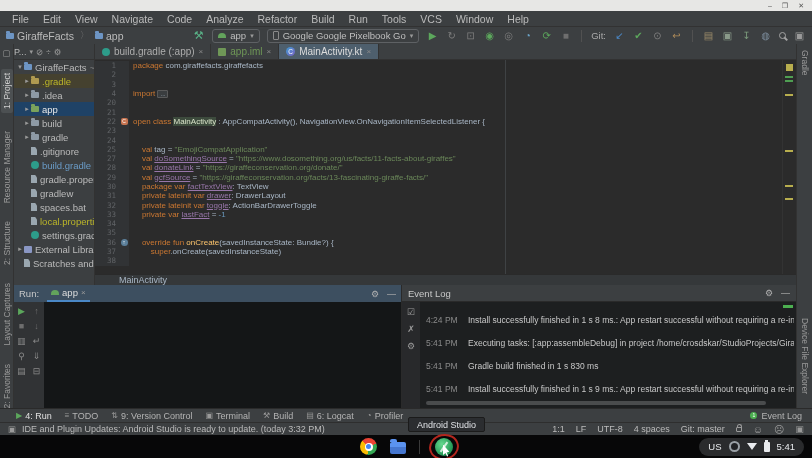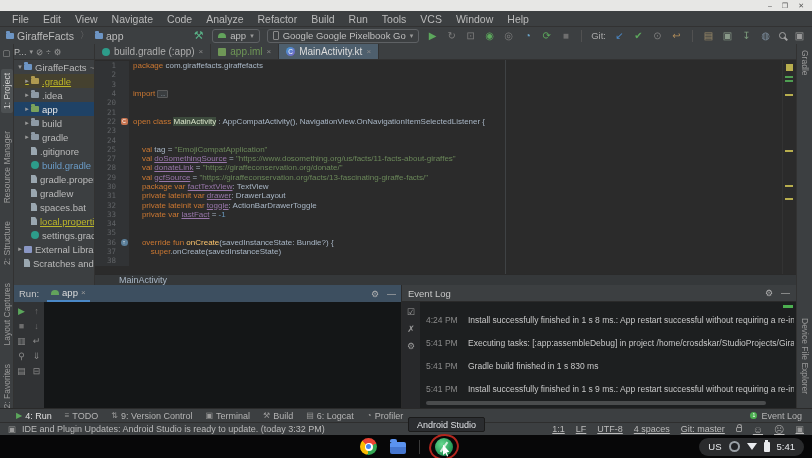--- a/index.html
+++ b/index.html
@@ -52,21 +52,21 @@
   
   .rightbar{left:796px;top:44px;width:16px;height:364px;background:#3c3f41;border-left:1px solid #323232;display:flex;flex-direction:column;align-items:center;padding-top:6px;}
   .vlabel-r{writing-mode:vertical-rl;font-size:8.5px;color:#9a9a9a;white-space:nowrap;}
 
   
   .project{left:14px;top:60px;width:81px;height:225px;background:#3c3f41;overflow:hidden;border-right:1px solid #323232;}
   .trow{height:14px;display:flex;align-items:center;font-size:9.5px;color:#bbb;white-space:nowrap;overflow:hidden;}
   .trow .arrow{width:8px;font-size:7px;color:#9a9a9a;text-align:center;flex:0 0 auto;}
   .trow.selected{background:#1f4266;color:#e8e8e8;}
   .trow.dim{background:#45412f;}
-  .trow.olive{color:#bbb529;text-decoration:underline;}
+  .trow.olive{color:#bbb529;}
   .trow.blue{color:#6a9cc8;}
   .tsuffix{color:#7a7a7a;margin-left:3px;}
   .mini{flex:0 0 auto;margin-right:3px;}
   .fold-ic{width:8px;height:6px;background:#8e9aa5;border-radius:1px;position:relative;display:inline-block;}
   .fold-ic::before{content:"";position:absolute;top:-2px;left:0;width:4px;height:2px;background:inherit;border-radius:1px 1px 0 0;}
   .fold-ic.c-ex{background:#b09a50;}
   .fold-ic.c-app{background:#7aa25c;}
   .fold-ic.c-root{background:#6d95c4;}
   .file-ic{width:6px;height:8px;background:#9aa7b0;clip-path:polygon(0 0,70% 0,100% 30%,100% 100%,0 100%);display:inline-block;}
   .lib-ic{width:8px;height:7px;background:#8a97c4;display:inline-block;border-radius:1px;}
@@ -119,21 +119,21 @@
 
   
   .bottombar{left:0;top:408px;width:812px;height:14px;background:#3c3f41;border-top:1px solid #2a2a2a;display:flex;align-items:center;gap:13px;padding-left:16px;font-size:9px;color:#b4b4b4;}
   .bb-item{display:flex;align-items:center;gap:3px;white-space:nowrap;}
   .bb-ic{font-size:8px;line-height:1;}
   .bb-right{margin-left:auto;display:flex;align-items:center;gap:4px;padding-right:10px;}
   .greendot{width:7px;height:7px;border-radius:50%;background:#4caf50;color:#fff;font-size:5px;line-height:7px;text-align:center;}
 
   
   .statusbar{left:0;top:422px;width:812px;height:13px;background:#3c3f41;border-top:1px solid #2e2e2e;display:flex;align-items:center;font-size:9px;color:#bbb;padding:0 8px;}
-  .sb-right{margin-left:auto;display:flex;align-items:center;gap:11px;text-decoration:underline;}
+  .sb-right{margin-left:auto;display:flex;align-items:center;gap:11px;}
   .lockic{width:6px;height:5px;border:1px solid #9a9a9a;border-radius:1px;position:relative;display:inline-block;}
   .lockic::before{content:"";position:absolute;top:-4px;left:0.5px;width:3px;height:3px;border:1px solid #9a9a9a;border-bottom:none;border-radius:3px 3px 0 0;}
 
   
   .tooltip{left:408px;top:417px;height:15px;background:#2b2d30;color:#dfe1e5;font-size:9px;display:flex;align-items:center;padding:0 8px;border:1px solid #1b1b1b;border-radius:2px;z-index:60;}
 
   
   .taskbar{left:0;top:435px;width:812px;height:23px;background:#070708;display:flex;align-items:center;}
   .shelf{position:absolute;left:360px;top:0;height:23px;display:flex;align-items:center;gap:13px;}
   .chrome{width:17px;height:17px;border-radius:50%;background:conic-gradient(from -50deg,#ea4335 0 33%,#34a853 0 66%,#fbbc05 0 100%);position:relative;}

